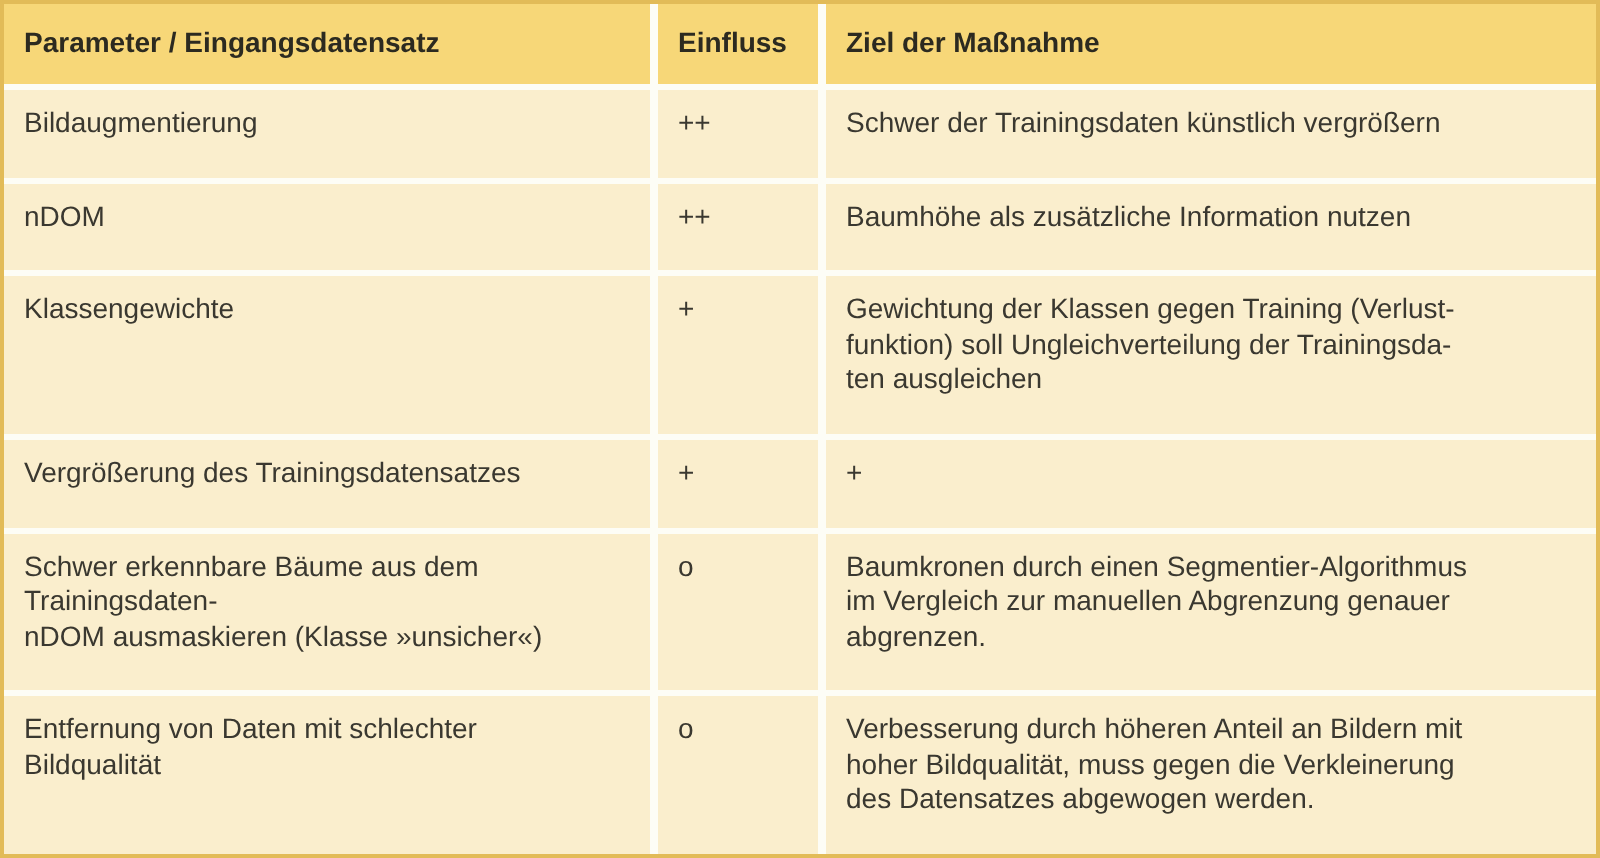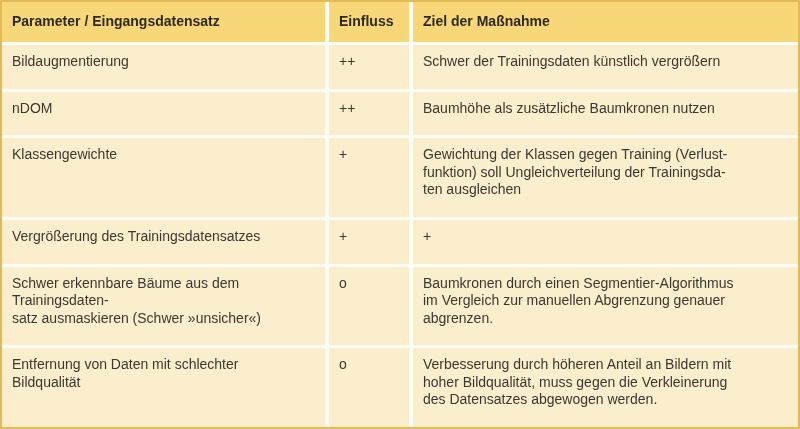--- a/index.html
+++ b/index.html
@@ -45,34 +45,34 @@
   <div class="cell hdr">Parameter / Eingangsdatensatz</div>
   <div class="cell hdr">Einfluss</div>
   <div class="cell hdr">Ziel der Maßnahme</div>
 
   <div class="cell">Bildaugmentierung</div>
   <div class="cell">++</div>
   <div class="cell">Schwer der Trainingsdaten künstlich vergrößern</div>
 
   <div class="cell">nDOM</div>
   <div class="cell">++</div>
-  <div class="cell">Baumhöhe als zusätzliche Baumkronen nutzen</div>
+  <div class="cell">Baumhöhe als zusätzliche Information nutzen</div>
 
   <div class="cell">Klassengewichte</div>
   <div class="cell">+</div>
   <div class="cell">Gewichtung der Klassen gegen Training (Verlust-
 funktion) soll Ungleichverteilung der Trainingsda-
 ten ausgleichen</div>
 
   <div class="cell">Vergrößerung des Trainingsdatensatzes</div>
   <div class="cell">+</div>
 
   <div class="cell">+</div>
   <div class="cell">Schwer erkennbare Bäume aus dem Trainingsdaten-
-satz ausmaskieren (Schwer »unsicher«)</div>
+nDOM ausmaskieren (Klasse »unsicher«)</div>
 
   <div class="cell">o</div>
   <div class="cell">Baumkronen durch einen Segmentier-Algorithmus
 im Vergleich zur manuellen Abgrenzung genauer
 abgrenzen.</div>
 
   <div class="cell">Entfernung von Daten mit schlechter
 Bildqualität</div>
   <div class="cell">o</div>
   <div class="cell">Verbesserung durch höheren Anteil an Bildern mit

